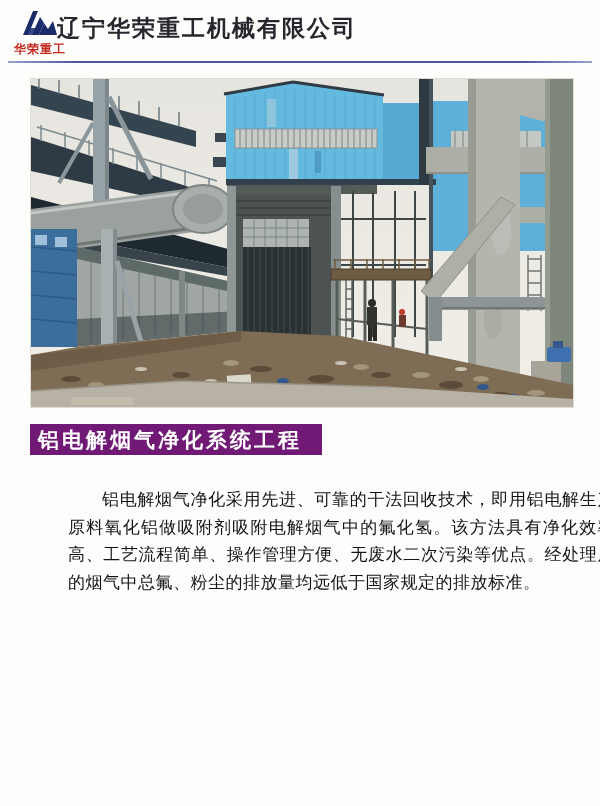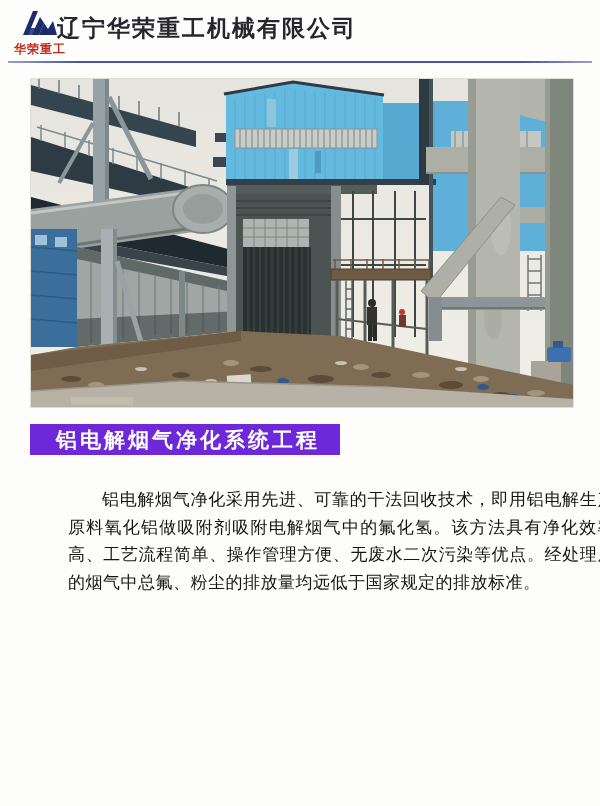--- a/index.html
+++ b/index.html
@@ -27,24 +27,24 @@
   }
   
   .photo{
     position:absolute;left:30px;top:78px;width:542px;height:328px;
     border:1px solid #e0ddd4;box-sizing:content-box;background:#ece9e3;
   }
   .photo svg{display:block;width:542px;height:328px;}
   
   .banner{
     position:absolute;left:30px;top:424px;width:284px;height:31px;
-    background:#6d28d9;color:#ffffff;
+    background:#701a75;color:#ffffff;
     font-family:"Liberation Sans","DejaVu Sans",sans-serif;
     font-weight:bold;font-size:21px;line-height:31px;
-    letter-spacing:3px;padding-left:26px;
+    letter-spacing:3px;padding-left:8px;
   }
   
   .article{position:absolute;left:28px;top:486px;width:547px;color:#141414;margin-left:40px;}
   .article p{
     margin:0 0 25px 0;text-indent:2em;text-align:justify;
     font-size:17px;line-height:27.5px;letter-spacing:0.5px;
   }
 </style>
 </head>
 <body>

